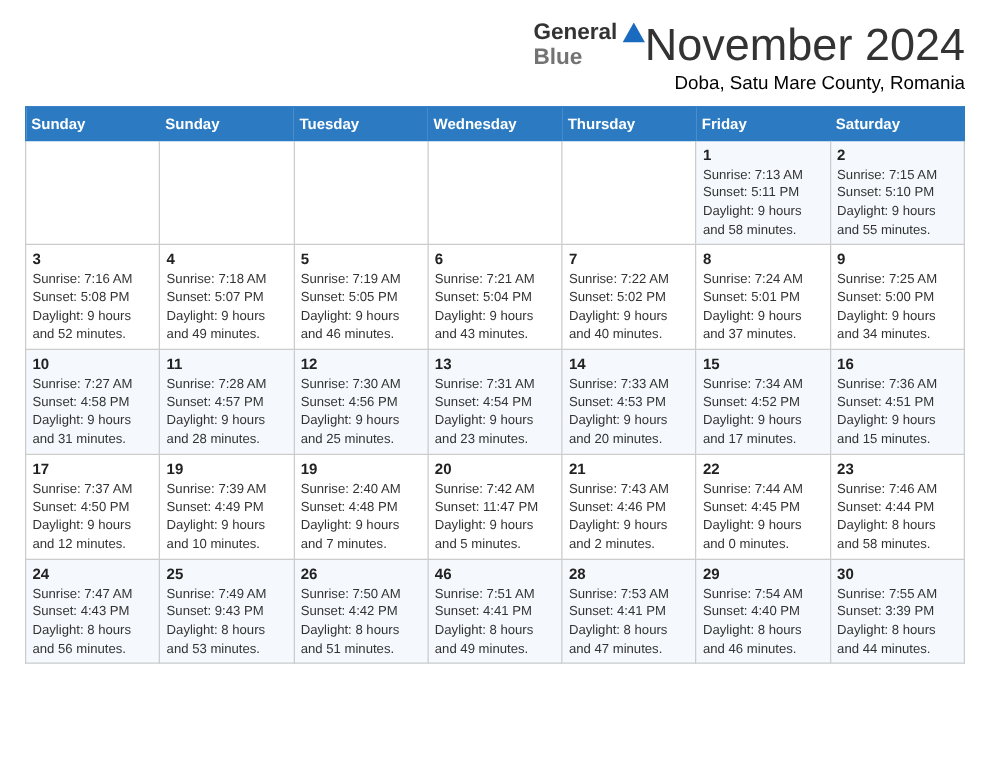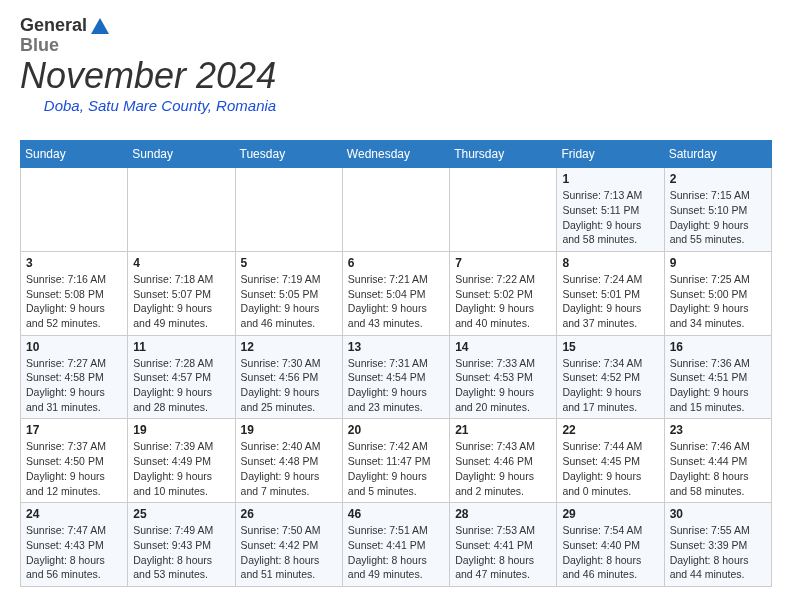--- a/index.html
+++ b/index.html
@@ -12,61 +12,59 @@
     }
     .page {
       width: 792px;
       background: #fff;
       padding: 16px 20px 16px 20px;
     }
     .header {
       display: flex;
       justify-content: flex-end;
       align-items: flex-start;
-      margin-bottom: 26px;
-      flex-direction: column;
+      margin-bottom: 10px;
     }
     .logo {
       display: flex;
       align-items: center;
       gap: 4px;
     }
     .logo-text {
       font-size: 18px;
       font-weight: bold;
       line-height: 1.1;
     }
     .logo-general { color: #333; }
     .logo-blue { color: #737373; }
     .title-block {
       text-align: right;
-      font-style: italic;
     }
     .month-title {
       font-size: 36px;
       font-weight: 300;
       color: #333;
       line-height: 1.1;
     }
     .location {
       font-size: 15px;
-      color: #1d4ed8;
+      color: #000000;
       margin-top: 2px;
     }
     .calendar {
       width: 100%;
       border-collapse: collapse;
       font-size: 11px;
     }
     .calendar thead tr th {
       background: #2c7bc2;
       color: #fff;
       padding: 6px 4px;
       font-size: 12px;
-      font-weight: 400;
+      font-weight: 700;
       text-align: left;
       border: 1px solid #2c7bc2;
     }
     .calendar tbody tr td {
       vertical-align: top;
       border: 1px solid #ccc;
       padding: 4px 5px;
       min-width: 100px;
       height: 82px;
       background: #fff;

